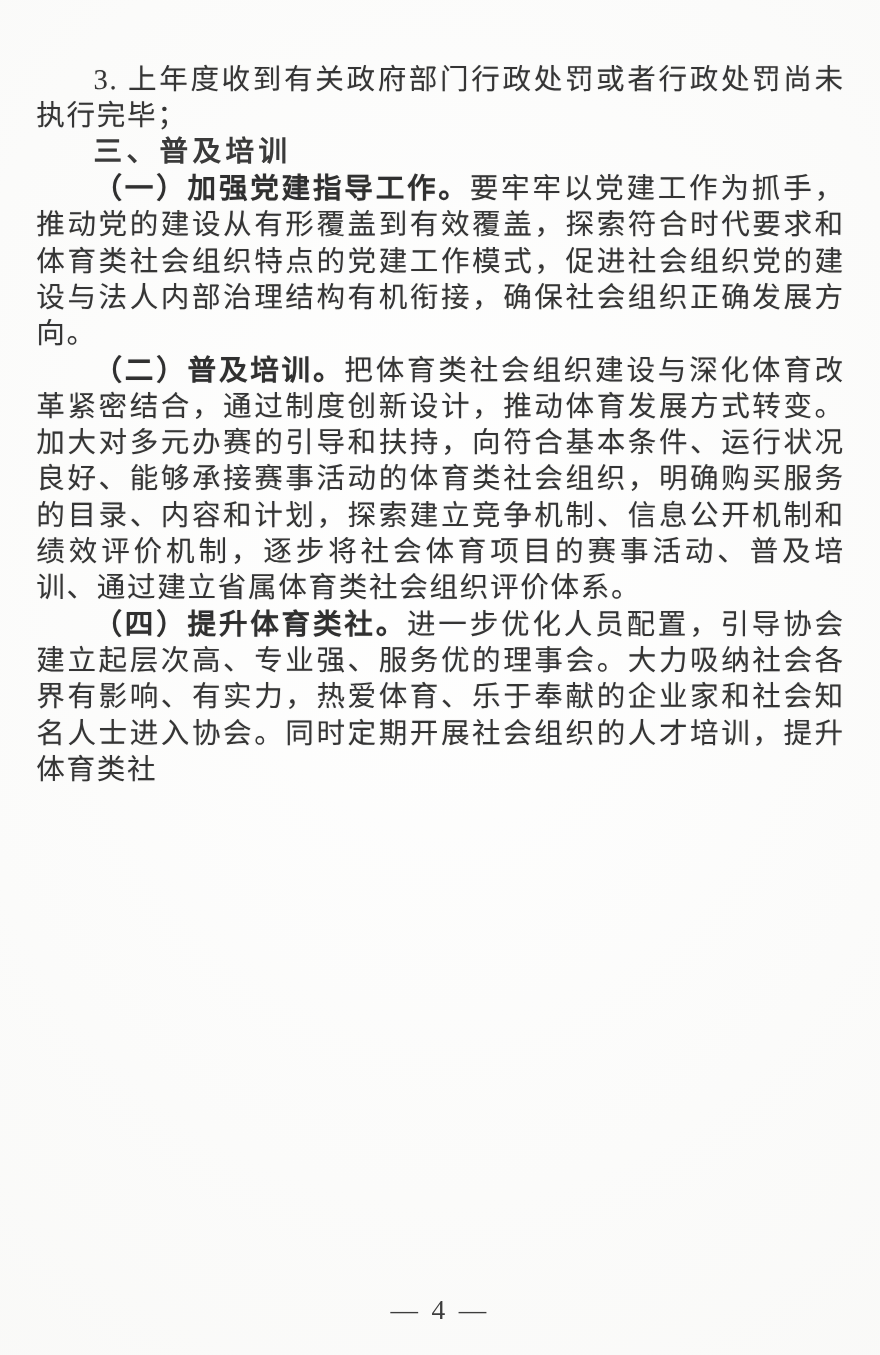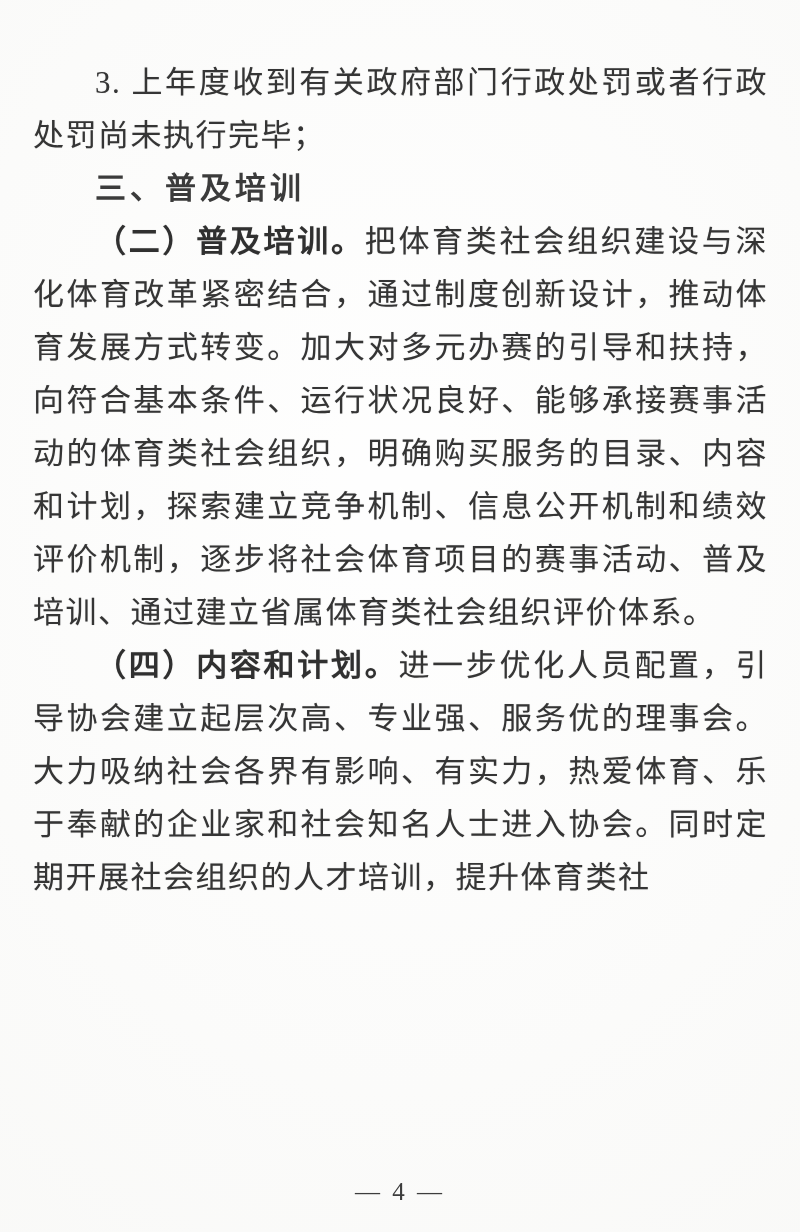--- a/index.html
+++ b/index.html
@@ -26,22 +26,22 @@
   }
 
   .content {
     position: absolute;
     top: 56px;
     left: 33px;
     right: 32px;
   }
 
   .para {
-    font-size: 31px;
-    line-height: 53px;
+    font-size: 26px;
+    line-height: 33px;
     letter-spacing: 1.5px;
     color: #353535;
     text-align: justify;
     text-align-last: left;
     text-indent: 2em;
     text-shadow: 0 0 1px rgba(70,70,70,0.25);
   }
 
   .para .lead {
     font-weight: 700;
@@ -75,24 +75,25 @@
 <body>
 
 <main class="page">
   <section class="content">
 
     <p class="para"><span>3. 上年度收到有关政府部门行政处罚或者行政处罚尚未执行完毕；</span></p>
 
 
     <p class="para section-heading"><span>三、普及培训</span></p>
 
+    <p class="para"><span class="lead">（一）加强党建指导工作。</span><span>要牢牢以党建工作为抓手，推动党的建设从有形覆盖到有效覆盖，探索符合时代要求和体育类社会组织特点的党建工作模式，促进社会组织党的建设与法人内部治理结构有机衔接，确保社会组织正确发展方向。</span></p>
 
     <p class="para"><span class="lead">（二）普及培训。</span><span>把体育类社会组织建设与深化体育改革紧密结合，通过制度创新设计，推动体育发展方式转变。加大对多元办赛的引导和扶持，向符合基本条件、运行状况良好、能够承接赛事活动的体育类社会组织，明确购买服务的目录、内容和计划，探索建立竞争机制、信息公开机制和绩效评价机制，逐步将社会体育项目的赛事活动、普及培训、通过建立省属体育类社会组织评价体系。</span></p>
 
 
-    <p class="para"><span class="lead">（四）内容和计划。</span><span>进一步优化人员配置，引导协会建立起层次高、专业强、服务优的理事会。大力吸纳社会各界有影响、有实力，热爱体育、乐于奉献的企业家和社会知名人士进入协会。同时定期开展社会组织的人才培训，提升体育类社</span></p>
+    <p class="para"><span class="lead">（四）提升体育类社。</span><span>进一步优化人员配置，引导协会建立起层次高、专业强、服务优的理事会。大力吸纳社会各界有影响、有实力，热爱体育、乐于奉献的企业家和社会知名人士进入协会。同时定期开展社会组织的人才培训，提升体育类社</span></p>
 
   </section>
 
   <footer class="page-footer">
     <span class="page-number">— 4 —</span>
   </footer>
 </main>
 
 </body></html>

